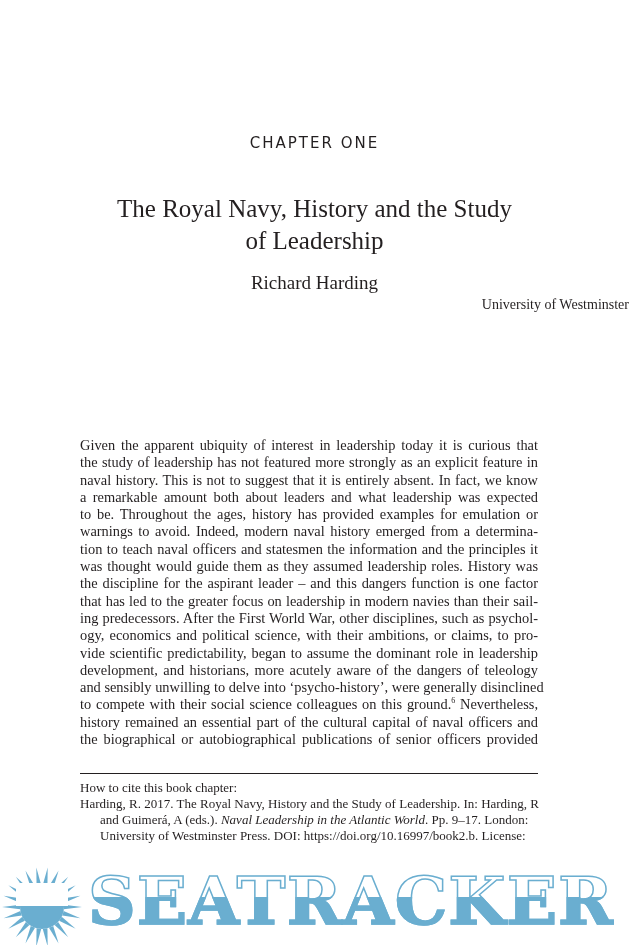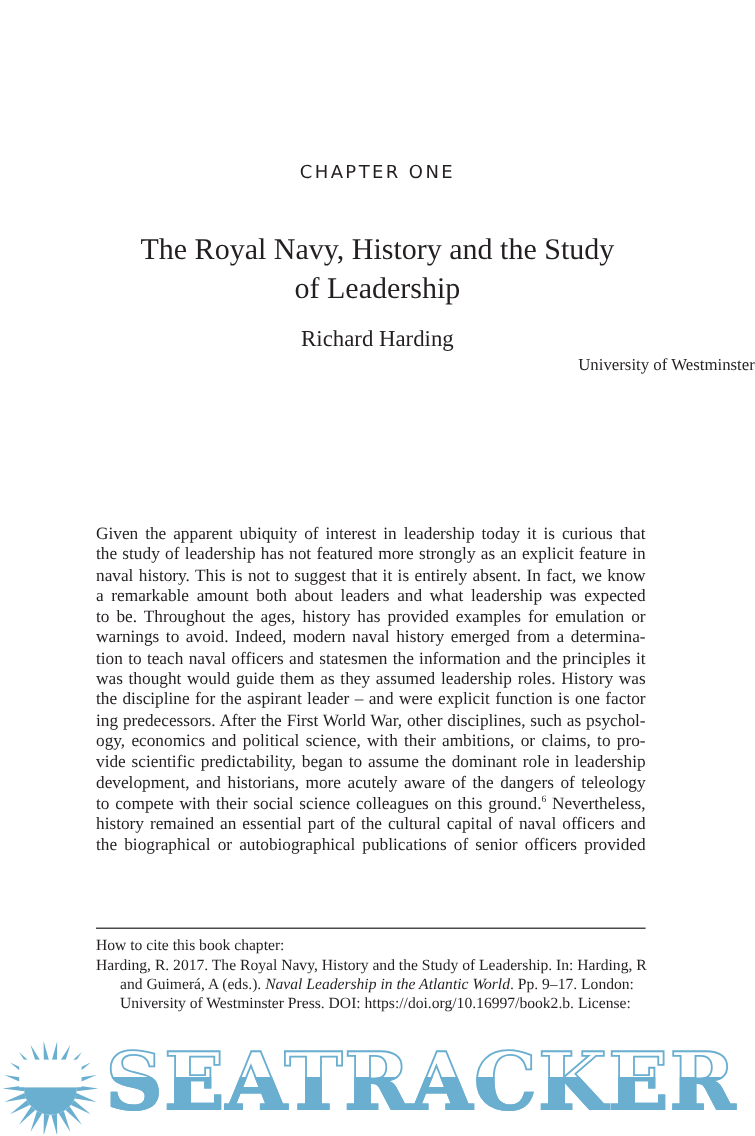--- a/index.html
+++ b/index.html
@@ -63,25 +63,27 @@
 
 <div class="body-text">
   <span class="line">Given the apparent ubiquity of interest in leadership today it is curious that</span>
   <span class="line">the study of leadership has not featured more strongly as an explicit feature in</span>
   <span class="line">naval history. This is not to suggest that it is entirely absent. In fact, we know</span>
   <span class="line">a remarkable amount both about leaders and what leadership was expected</span>
   <span class="line">to be. Throughout the ages, history has provided examples for emulation or</span>
   <span class="line">warnings to avoid. Indeed, modern naval history emerged from a determina-</span>
   <span class="line">tion to teach naval officers and statesmen the information and the principles it</span>
   <span class="line">was thought would guide them as they assumed leadership roles. History was</span>
-  <span class="line">the discipline for the aspirant leader – and were explicit function is one factor</span>
+  <span class="line">the discipline for the aspirant leader – and this dangers function is one factor</span>
+  <span class="line">that has led to the greater focus on leadership in modern navies than their sail-</span>
   <span class="line">ing predecessors. After the First World War, other disciplines, such as psychol-</span>
   <span class="line">ogy, economics and political science, with their ambitions, or claims, to pro-</span>
   <span class="line">vide scientific predictability, began to assume the dominant role in leadership</span>
   <span class="line">development, and historians, more acutely aware of the dangers of teleology</span>
+  <span class="line">and sensibly unwilling to delve into ‘psycho-history’, were generally disinclined</span>
   <span class="line"><span>to compete with their social science colleagues on this ground.</span><sup>6</sup><span> Nevertheless,</span></span>
   <span class="line">history remained an essential part of the cultural capital of naval officers and</span>
   <span class="line">the biographical or autobiographical publications of senior officers provided</span>
 </div>
 
 <div class="rule"></div>
 
 <div class="cite">
   <div class="cite-heading">How to cite this book chapter:</div>
   <div>

